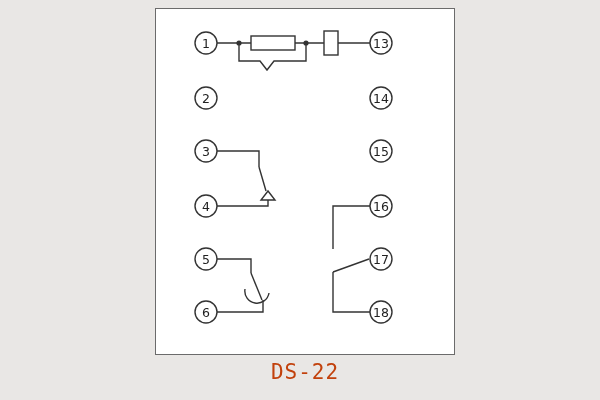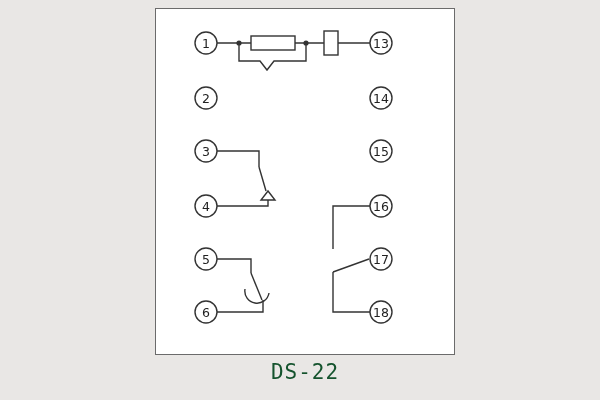--- a/index.html
+++ b/index.html
@@ -24,21 +24,21 @@
   }
   .panel svg{display:block;}
   .caption{
     position:absolute;
     left:155px;top:360px;
     width:300px;
     text-align:center;
     font-family:"DejaVu Sans Mono", monospace;
     font-size:21px;
     letter-spacing:1px;
-    color:#14532d;
+    color:#c2410c;
   }
   .wire{stroke:#333;stroke-width:1.4;fill:none;}
   .comp{stroke:#333;stroke-width:1.4;fill:#ffffff;}
   .dot{fill:#333;stroke:none;}
   .term-circle{stroke:#333;stroke-width:1.4;fill:#ffffff;}
   .term-text{
     font-family:"DejaVu Sans", sans-serif;
     font-size:12.5px;
     fill:#222;
     text-anchor:middle;

